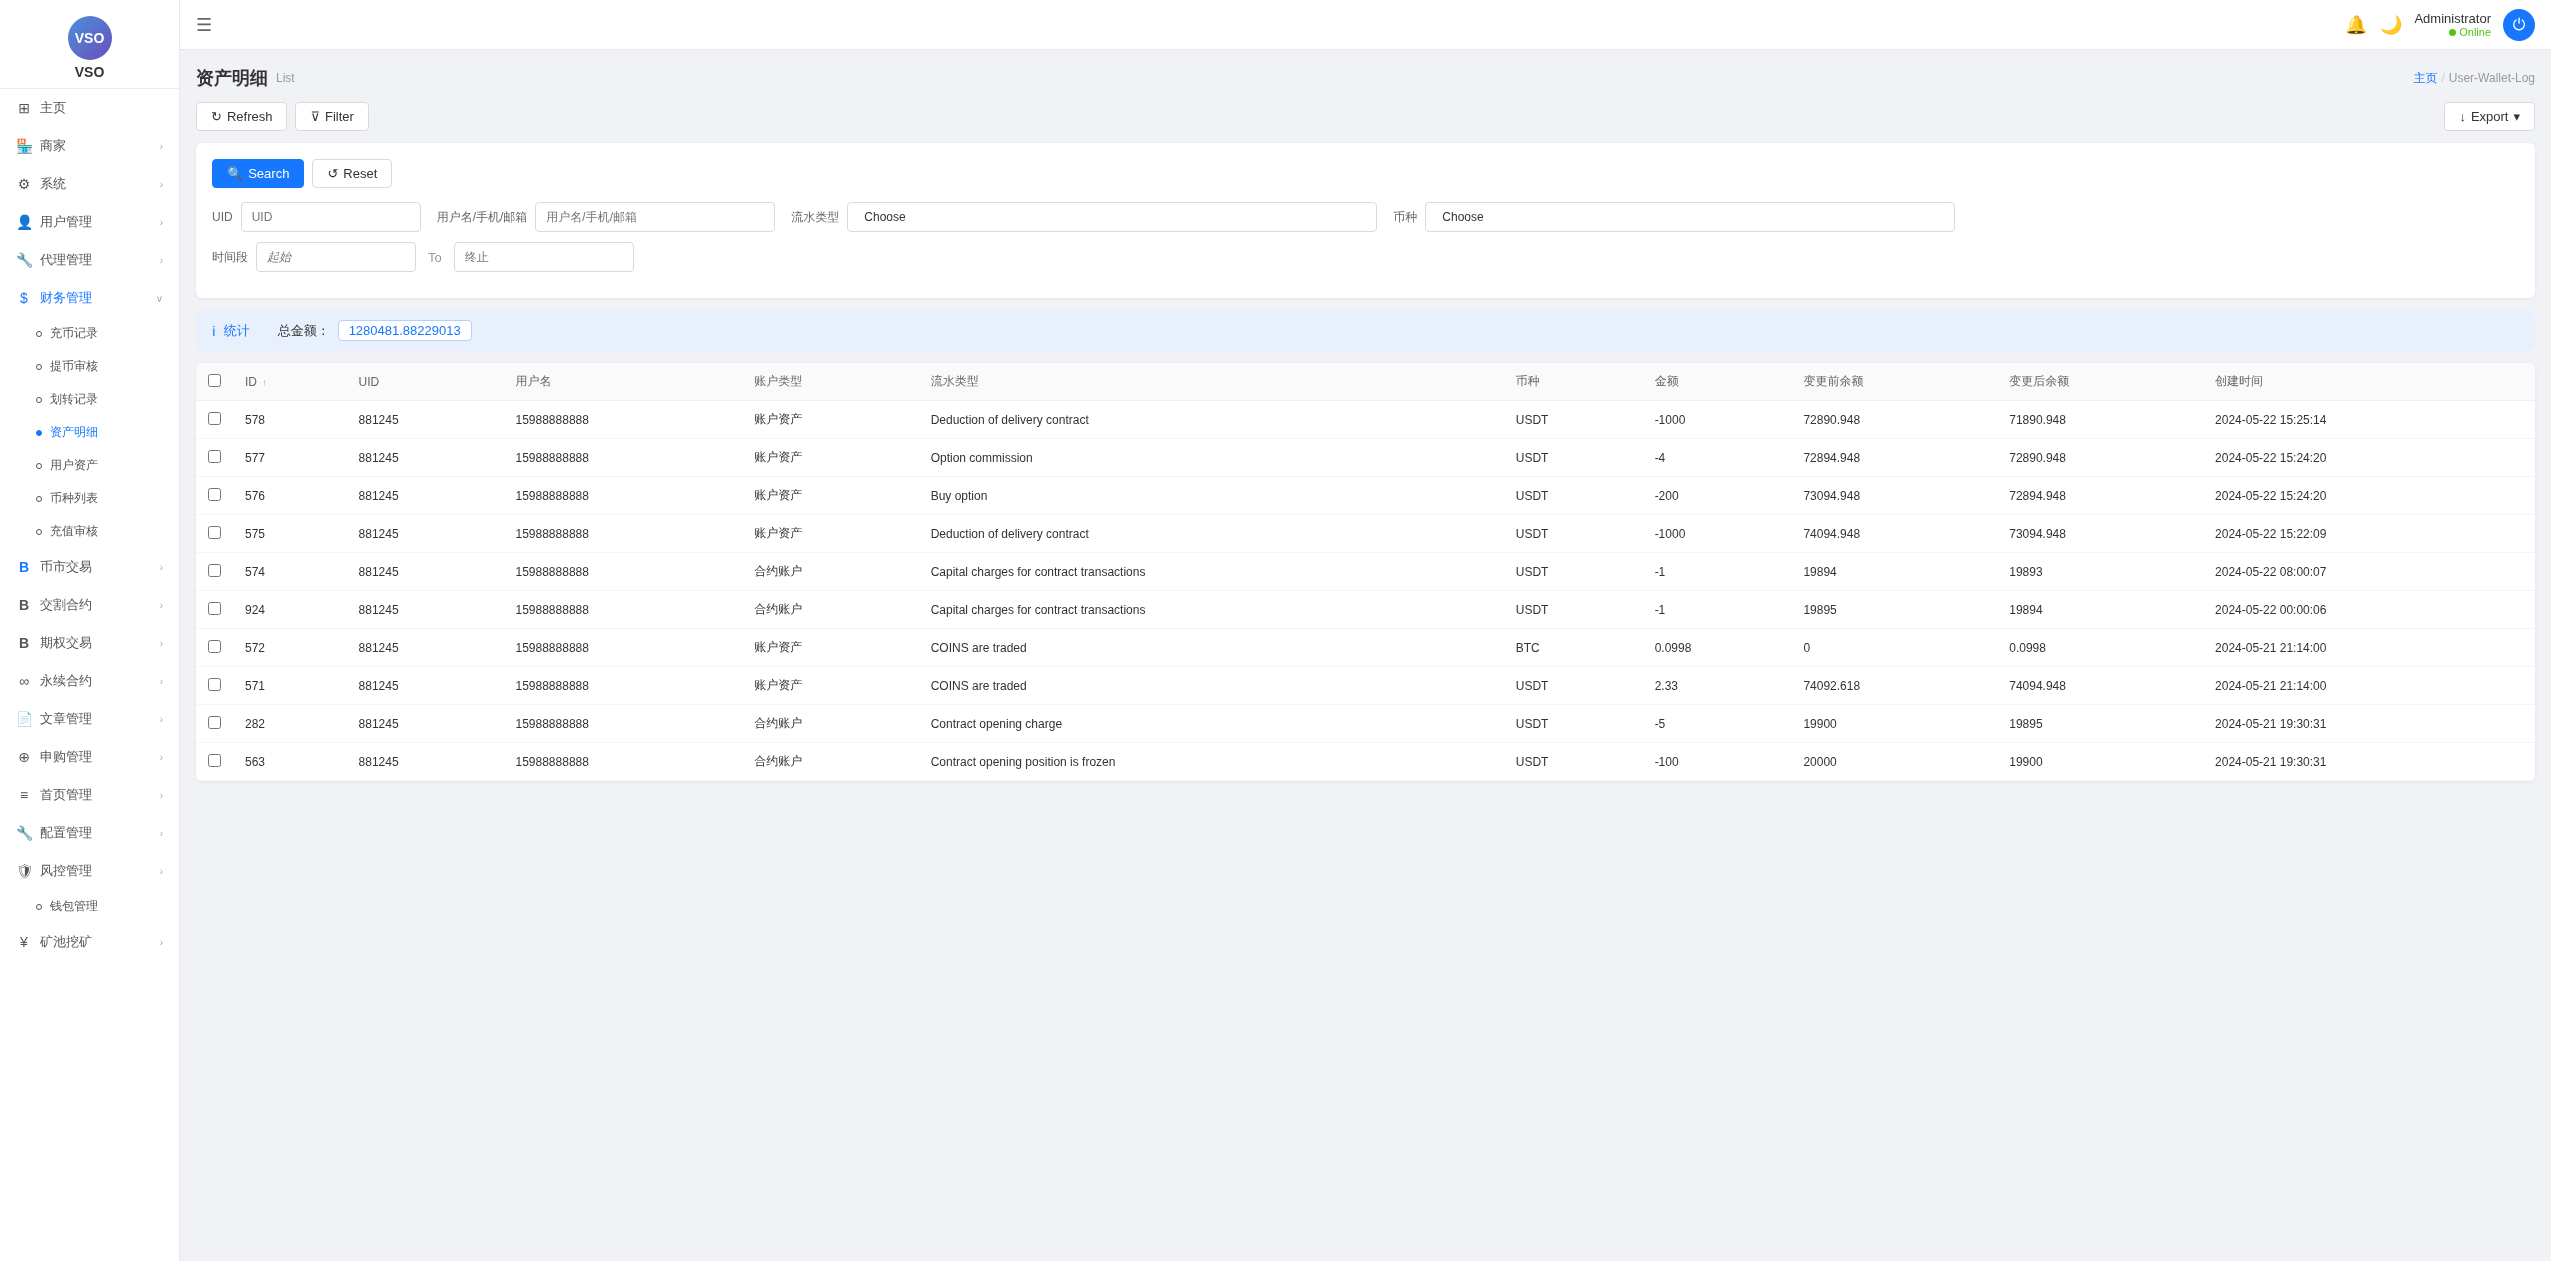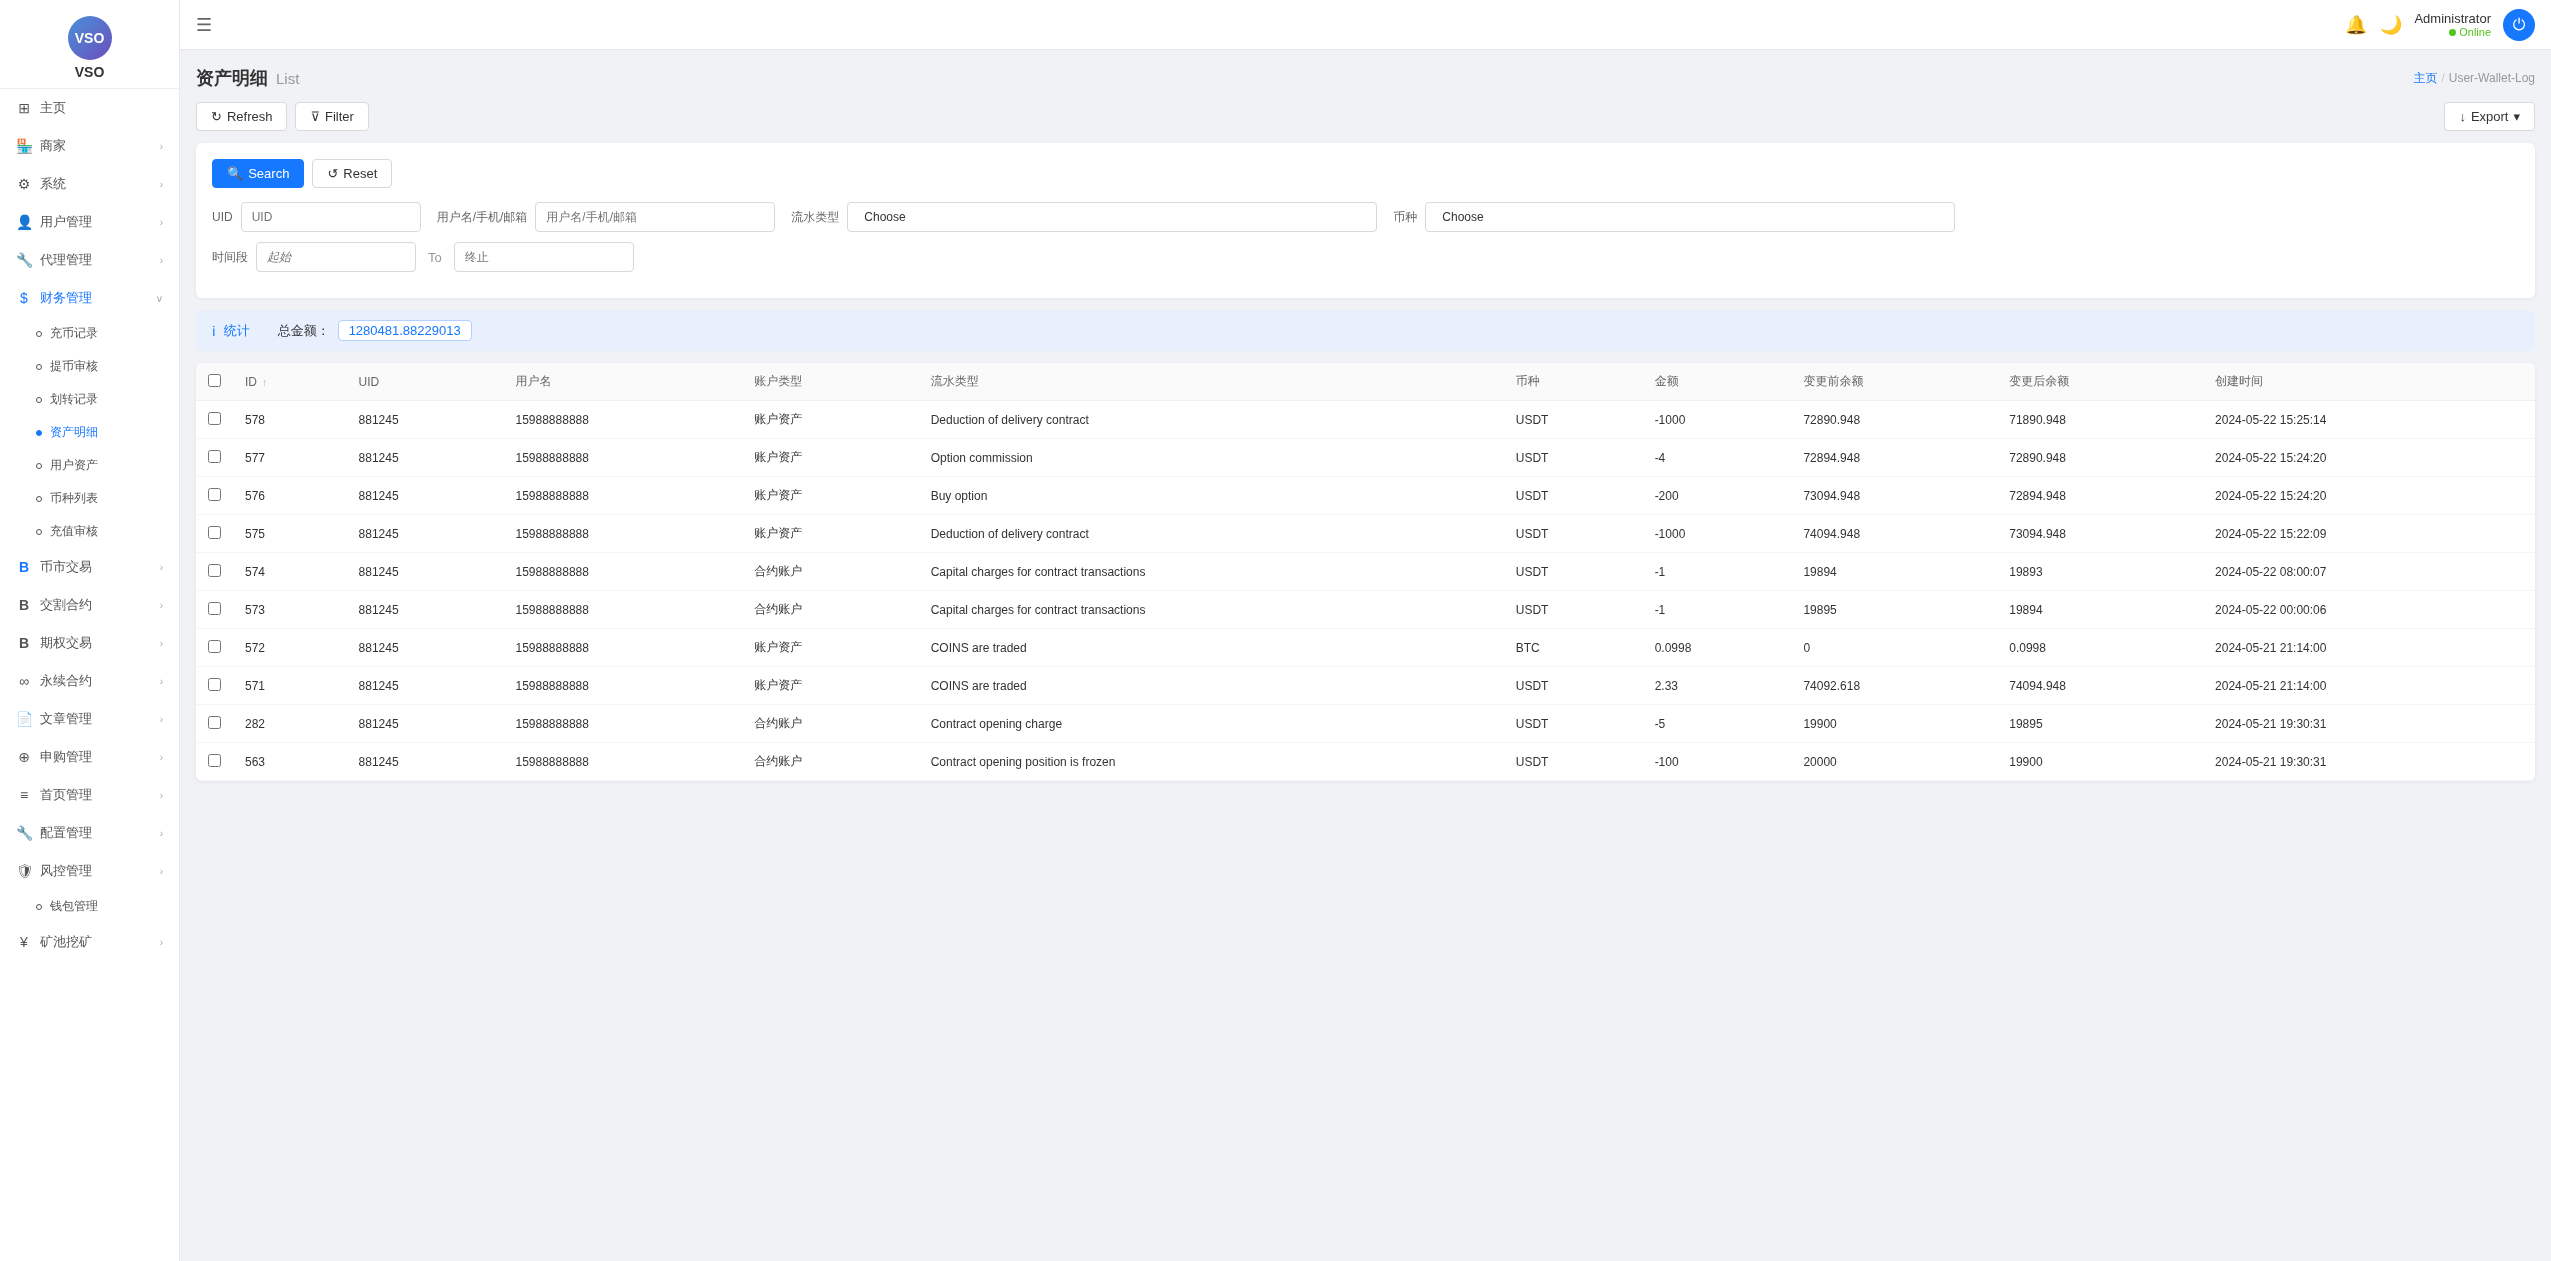--- a/index.html
+++ b/index.html
@@ -31,21 +31,21 @@
     .user-info { display: flex; flex-direction: column; align-items: flex-end; }
     .user-name { font-size: 13px; font-weight: 500; }
     .user-status { font-size: 11px; color: #52c41a; display: flex; align-items: center; gap: 3px; }
     .status-dot { width: 7px; height: 7px; border-radius: 50%; background: #52c41a; }
     .power-btn { width: 32px; height: 32px; border-radius: 50%; background: #1677ff; display: flex; align-items: center; justify-content: center; color: white; cursor: pointer; font-size: 16px; }
 
     
     .content { flex: 1; overflow-y: auto; padding: 16px; }
     .page-header { display: flex; align-items: center; justify-content: space-between; margin-bottom: 12px; }
     .page-title { font-size: 18px; font-weight: 600; color: #333; display: flex; align-items: center; gap: 8px; }
-    .page-title-sub { font-size: 15px; color: #999; font-weight: normal; }
+    .page-title-sub { font-size: 12px; color: #999; font-weight: normal; }
     .breadcrumb { font-size: 12px; color: #999; display: flex; align-items: center; gap: 4px; }
     .breadcrumb a { color: #1677ff; cursor: pointer; }
     .breadcrumb-sep { color: #ccc; }
 
     
     .toolbar { display: flex; align-items: center; gap: 8px; margin-bottom: 12px; }
     .btn { display: inline-flex; align-items: center; gap: 5px; padding: 6px 14px; border-radius: 4px; cursor: pointer; font-size: 13px; border: 1px solid #d9d9d9; background: #fff; color: #333; }
     .btn-primary { background: #1677ff; color: white; border-color: #1677ff; }
     .btn-export { margin-left: auto; display: inline-flex; align-items: center; gap: 5px; padding: 6px 14px; border-radius: 4px; cursor: pointer; font-size: 13px; border: 1px solid #d9d9d9; background: #fff; color: #333; }
 
@@ -408,21 +408,21 @@
     <td class="">USDT</td>
     <td class="text-red">-1</td>
     <td>19894</td>
     <td>19893</td>
     <td>2024-05-22 08:00:07</td>
   </tr>
             <tr>
     <td class="checkbox-col">
       <input type="checkbox" style="">
     </td>
-    <td>573</td>
+    <td>924</td>
     <td>881245</td>
     <td>15988888888</td>
     <td>合约账户</td>
     <td>Capital charges for contract transactions</td>
     <td class="">USDT</td>
     <td class="text-red">-1</td>
     <td>19895</td>
     <td>19894</td>
     <td>2024-05-22 00:00:06</td>
   </tr>

